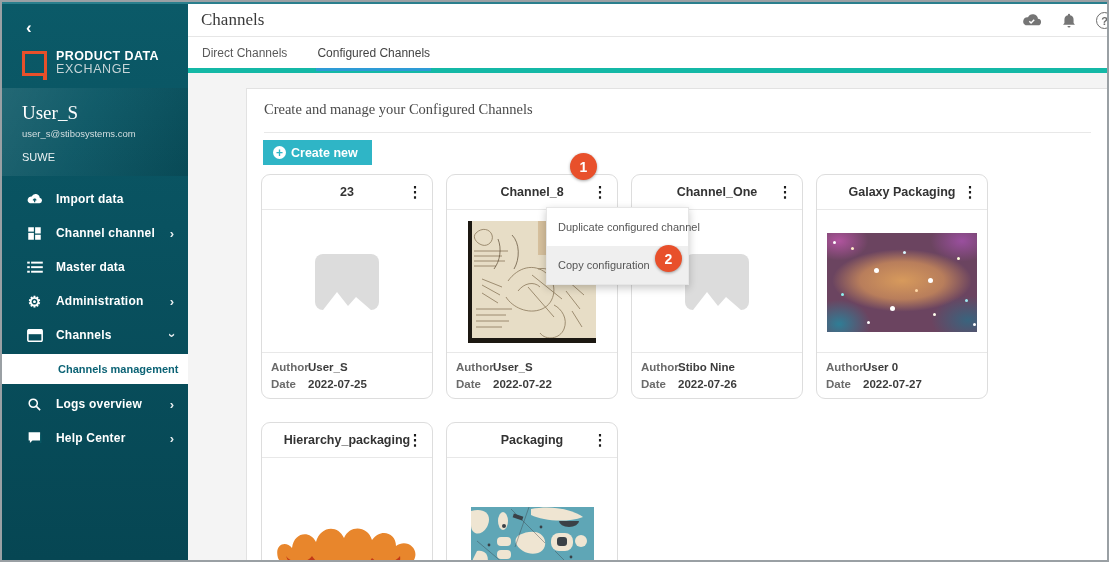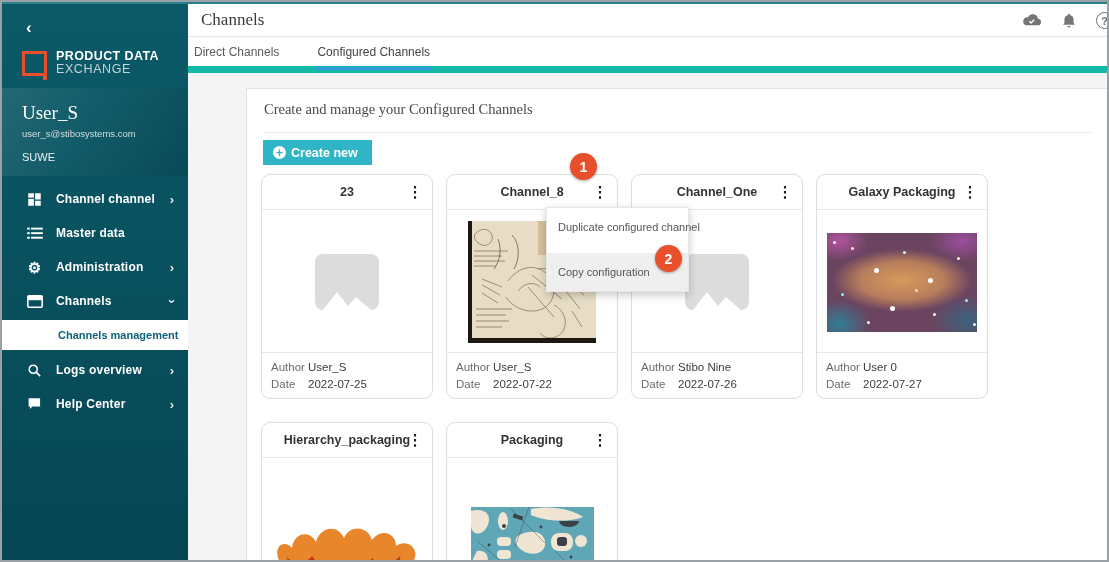--- a/index.html
+++ b/index.html
@@ -57,22 +57,22 @@
   .page-title { position:absolute; left:13px; top:6px; font-family:"Liberation Serif", serif; font-size:17px; color:#3a3a3a; }
   .header-icons { position:absolute; right:0; top:0; height:33px; display:flex; align-items:center; }
   .hicon { margin-right:20px; cursor:pointer; display:flex; align-items:center; }
   .hicon svg{ display:block; }
   .help-circle {
     width:17px; height:17px; border:1.5px solid #6d6d6d; border-radius:50%;
     color:#6d6d6d; font-size:11px; font-weight:bold; display:flex; align-items:center; justify-content:center;
     margin-right:-6px;
   }
   .tab-bar {
-    position:absolute; left:180px; top:37px; right:2px; height:36px; background:#fff;
-    border-bottom:7px solid #14b8a6; display:flex; align-items:center; z-index:9;gap:8px;
+    position:absolute; left:188px; top:37px; right:2px; height:36px; background:#fff;
+    border-bottom:5px solid #14b8a6; display:flex; align-items:center; z-index:9;
   }
   .tab { font-size:12px; color:#5a5a5a; margin-left:13px; cursor:pointer; padding:11px 1px; position:relative; }
   .tab.second { margin-left:28px; }
   .tab.active { color:#444; }
   .tab.active::after { content:""; position:absolute; left:0; right:0; bottom:0; height:3px; background:#2e9bd6; }
 
   
   .content-bg { position:absolute; left:188px; top:73px; right:2px; bottom:2px; background:#f4f4f4; }
   .panel {
     position:absolute; left:202px; top:88px; right:2px; bottom:2px;
@@ -91,21 +91,21 @@
   }
 
   
   .cards { position:absolute; left:14px; top:85px; width:880px; display:flex; flex-wrap:wrap; gap:23px 13px; }
   .card { width:172px; height:225px; background:#fff; border:1px solid #ddd; border-radius:9px; position:relative; }
   .card-head { height:35px; border-bottom:1px solid #e8e8e8; display:flex; align-items:center; justify-content:center; position:relative; }
   .card-title { font-size:12.5px; font-weight:bold; color:#333; }
   .kebab { position:absolute; right:8px; top:5px; width:18px; height:24px; text-align:center;
     font-size:15px; font-weight:bold; color:#1d1d1d; cursor:pointer; letter-spacing:0; line-height:24px;}
   .card-body { height:144px; display:flex; align-items:center; justify-content:center; overflow:hidden; }
-  .card-foot { position:absolute; left:0; right:0; bottom:0; height:46px; border-top:1px solid #e8e8e8; padding:6px 0 0 9px; font-size:11.5px; }
+  .card-foot { position:absolute; left:0; right:0; bottom:0; height:46px; border-top:1px solid #e8e8e8; padding:6px 0 0 9px; font-size:11.5px;font-weight:bold; }
   .foot-row { display:flex; line-height:17px; }
   .foot-label { width:37px; color:#6b6b6b; }
   .foot-value { color:#3c3c3c; }
 
   .placeholder-img { width:64px; height:56px; background:#dcdcdc; border-radius:8px; display:flex; align-items:flex-end; justify-content:center; }
   .galaxy-img {
     width:150px; height:99px; position:relative; overflow:hidden;
     background-color:#6b4460;
     background-image:
       radial-gradient(ellipse 62% 42% at 50% 48%, #d79a5c 0%, rgba(210,145,90,0.75) 45%, rgba(150,90,110,0) 75%),
@@ -122,21 +122,21 @@
   .pattern-img { display:block; margin-top:49px; }
   .bowl-img { display:block; margin-top:62px; }
   .card-body.top-align { align-items:flex-start; }
 
   
   .context-menu {
     position:absolute; left:546px; top:207px; width:143px; background:#fff;
     border:1px solid #e6e6e6; box-shadow:0 3px 8px rgba(0,0,0,0.22); z-index:50;
   }
   .menu-item { height:38px; display:flex; align-items:center; padding-left:11px; font-size:11px; color:#555; cursor:pointer; white-space:nowrap; }
-  .menu-item.highlighted { background:#efefef;margin-top:7px; }
+  .menu-item.highlighted { background:#efefef; }
 
   .step-badge {
     position:absolute; width:27px; height:27px; border-radius:50%; background:#e8502b;
     color:#fff; font-size:14px; font-weight:bold; display:flex; align-items:center; justify-content:center;
     box-shadow:0 1px 3px rgba(0,0,0,0.35); z-index:60;
   }
   .badge-1 { left:570px; top:153px; }
   .badge-2 { left:655px; top:245px; }
 </style>
 </head>
@@ -153,20 +153,30 @@
       <div class="logo-l2">EXCHANGE</div>
     </div>
   </div>
 
   <div class="user-name">User_S</div>
   <div class="user-email">user_s@stibosystems.com</div>
   <div class="workspace">SUWE</div>
 
   <div class="nav">
 
+    <div class="nav-item">
+      <span class="nav-ico">
+        <svg width="18" height="14" viewBox="0 0 24 18">
+            <path fill="#fff" d="M19.4 7.1A6 6 0 0 0 8 5.4 5 5 0 0 0 5.5 15H19a4 4 0 0 0 .4-7.9z"></path>
+            <path d="M12.2 13.5V8.6m0 0L9.9 10.9m2.3-2.3l2.3 2.3" stroke="#0a5965" stroke-width="1.7" fill="none"></path>
+          </svg>
+      </span>
+      <span class="nav-label">Import data</span>
+      <span class="nav-chev"></span>
+    </div>
 
     <div class="nav-item">
       <span class="nav-ico">
         <svg width="15" height="15" viewBox="0 0 24 24">
             <g fill="#fff">
               <rect x="2" y="2" width="9" height="7"></rect>
               <rect x="13" y="2" width="9" height="10"></rect>
               <rect x="2" y="11" width="9" height="11"></rect>
               <rect x="13" y="14" width="9" height="8"></rect>
             </g>

